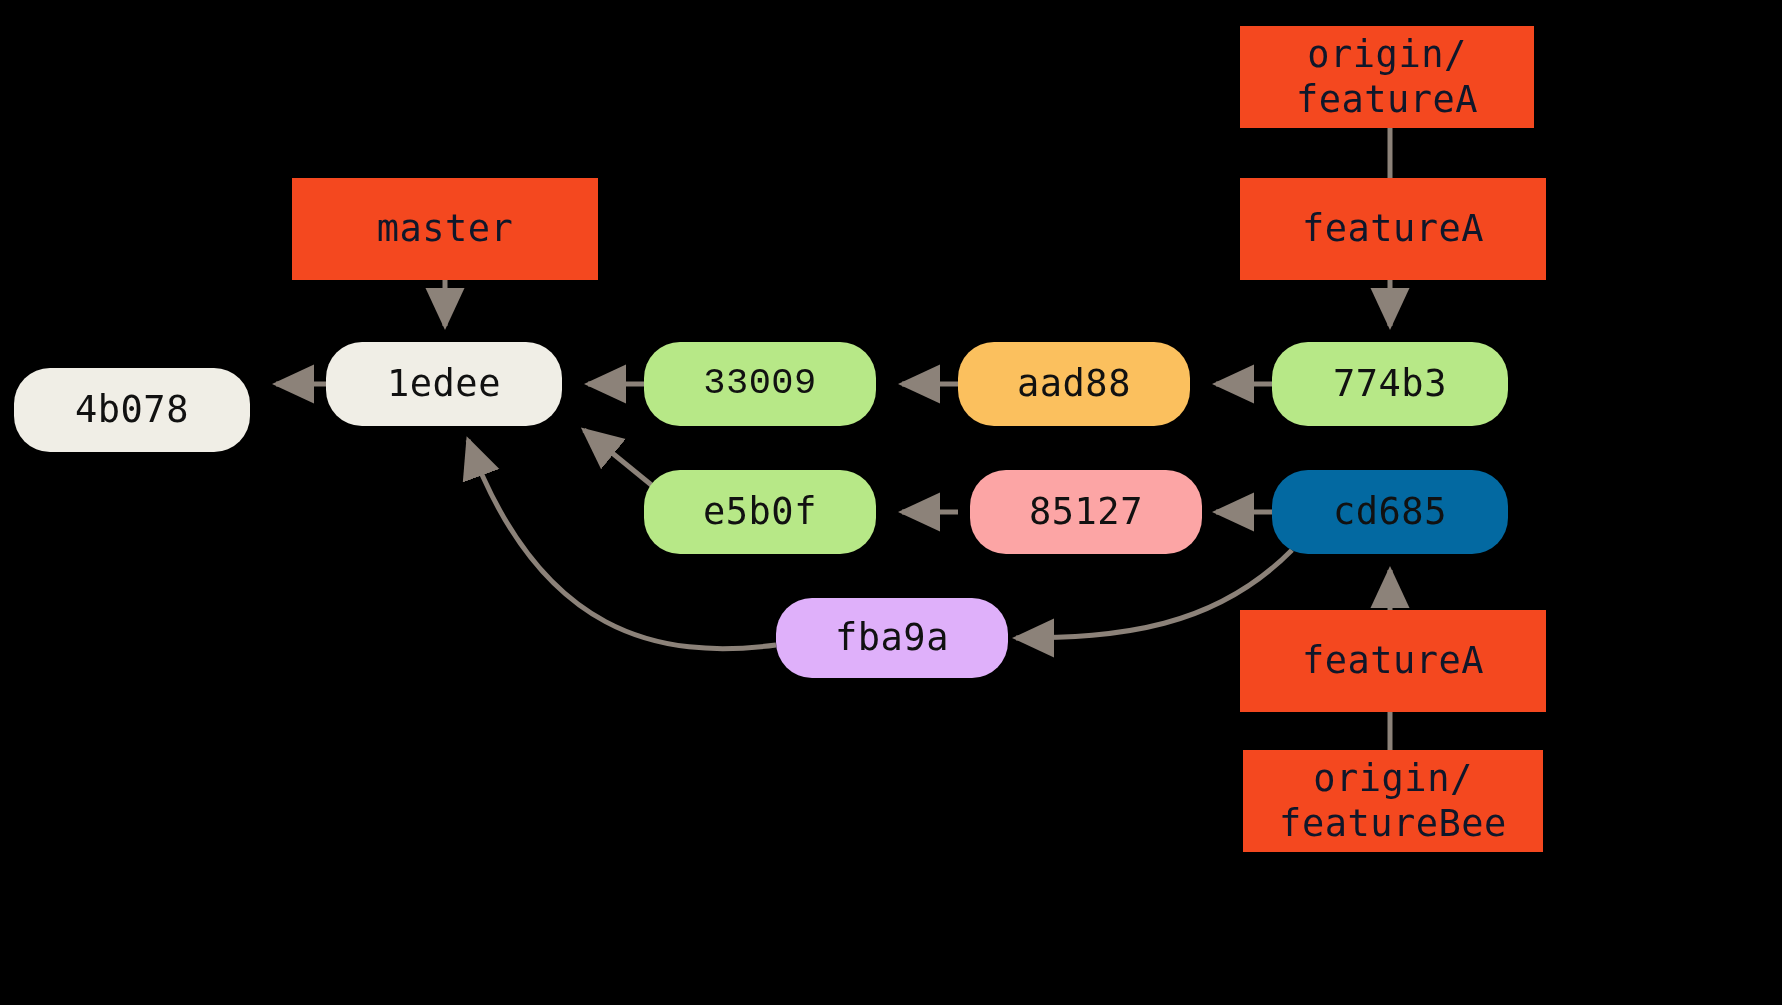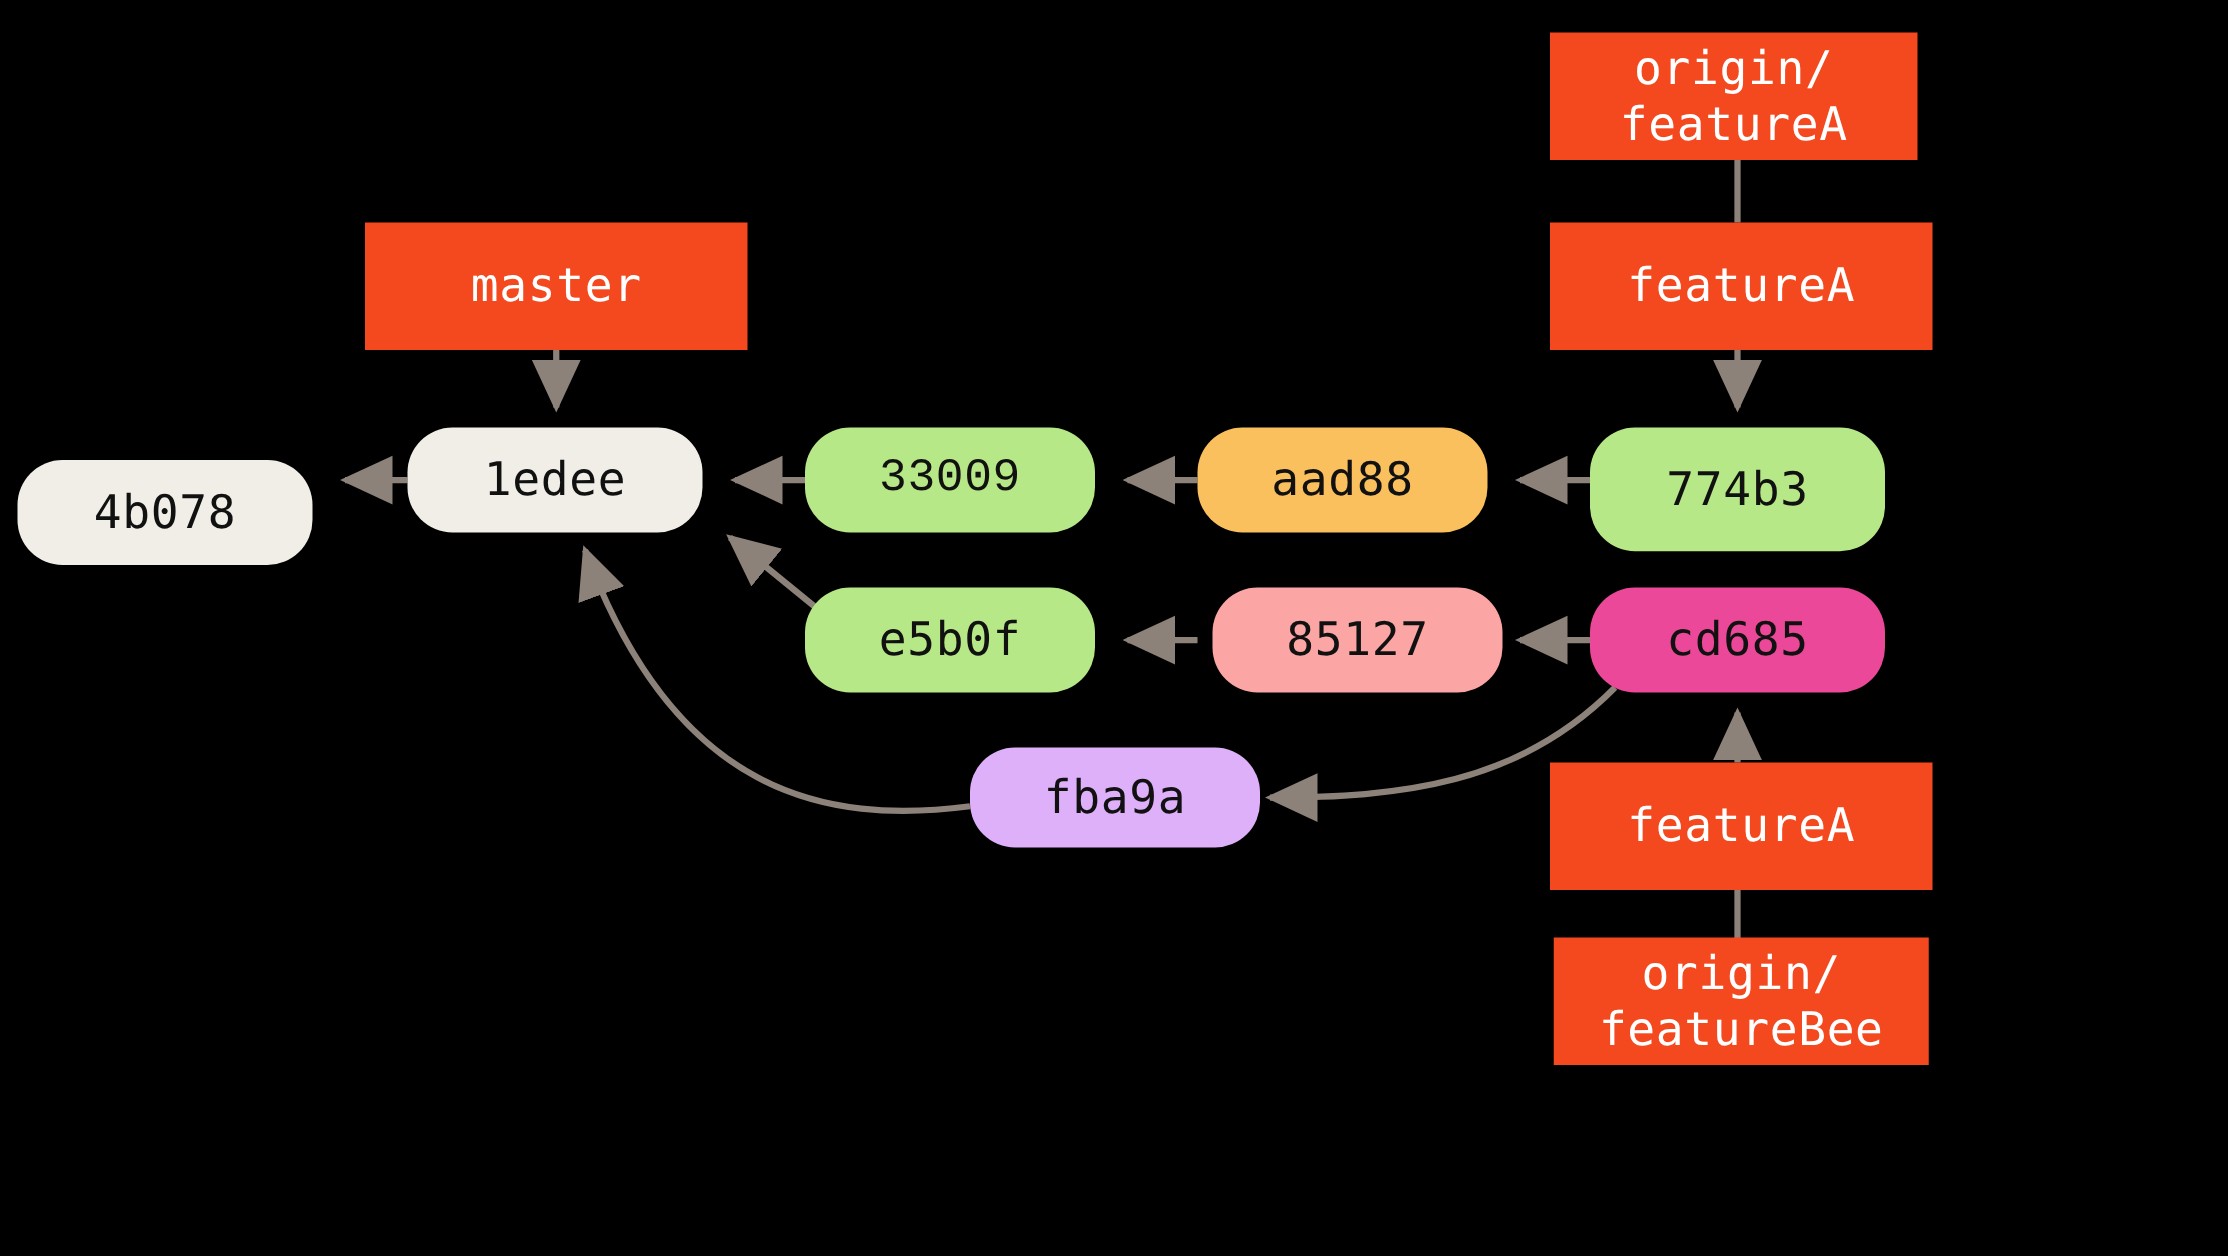--- a/index.html
+++ b/index.html
@@ -35,21 +35,21 @@
     white-space: pre-line;
   }
   .commit {
     border-radius: 36px;
     font-size: 37px;
     color: #111111;
     letter-spacing: 0.5px;
   }
   .ref {
     font-size: 37px;
-    color: #ffffff;
+    color: #0f172a;
     border-radius: 0;
     letter-spacing: 0.5px;
   }
 </style>
 </head>
 <body>
 
 <div id="canvas">
 
   <svg id="edge-layer" viewBox="0 0 1782 1005" width="1782" height="1005" xmlns="http://www.w3.org/2000/svg">
@@ -97,33 +97,33 @@
   </div>
 
   <div class="node commit" style="left:644px; top:342px; width:232px; height:84px; background:#B7E887;font-family:Liberation Mono, monospace;">
     <span>33009</span>
   </div>
 
   <div class="node commit" style="left:958px; top:342px; width:232px; height:84px; background:#FBC05E;">
     <span>aad88</span>
   </div>
 
-  <div class="node commit" style="left:1272px; top:342px; width:236px; height:99px; background:#B7E887;">
+  <div class="node commit" style="left:1272px; top:342px; width:236px; height:84px; background:#B7E887;">
     <span>774b3</span>
   </div>
 
   <div class="node commit" style="left:644px; top:470px; width:232px; height:84px; background:#B7E887;">
     <span>e5b0f</span>
   </div>
 
   <div class="node commit" style="left:970px; top:470px; width:232px; height:84px; background:#fca5a5;">
     <span>85127</span>
   </div>
 
-  <div class="node commit" style="left:1272px; top:470px; width:236px; height:84px; background:#ec4899;">
+  <div class="node commit" style="left:1272px; top:470px; width:236px; height:84px; background:#0369a1;">
     <span>cd685</span>
   </div>
 
   <div class="node commit" style="left:776px; top:598px; width:232px; height:80px; background:#DFB0FA;">
     <span>fba9a</span>
   </div>
 
   <div class="node ref" style="left:292px; top:178px; width:306px; height:102px; background:#F4481F;">
     <span>master</span>
   </div>

